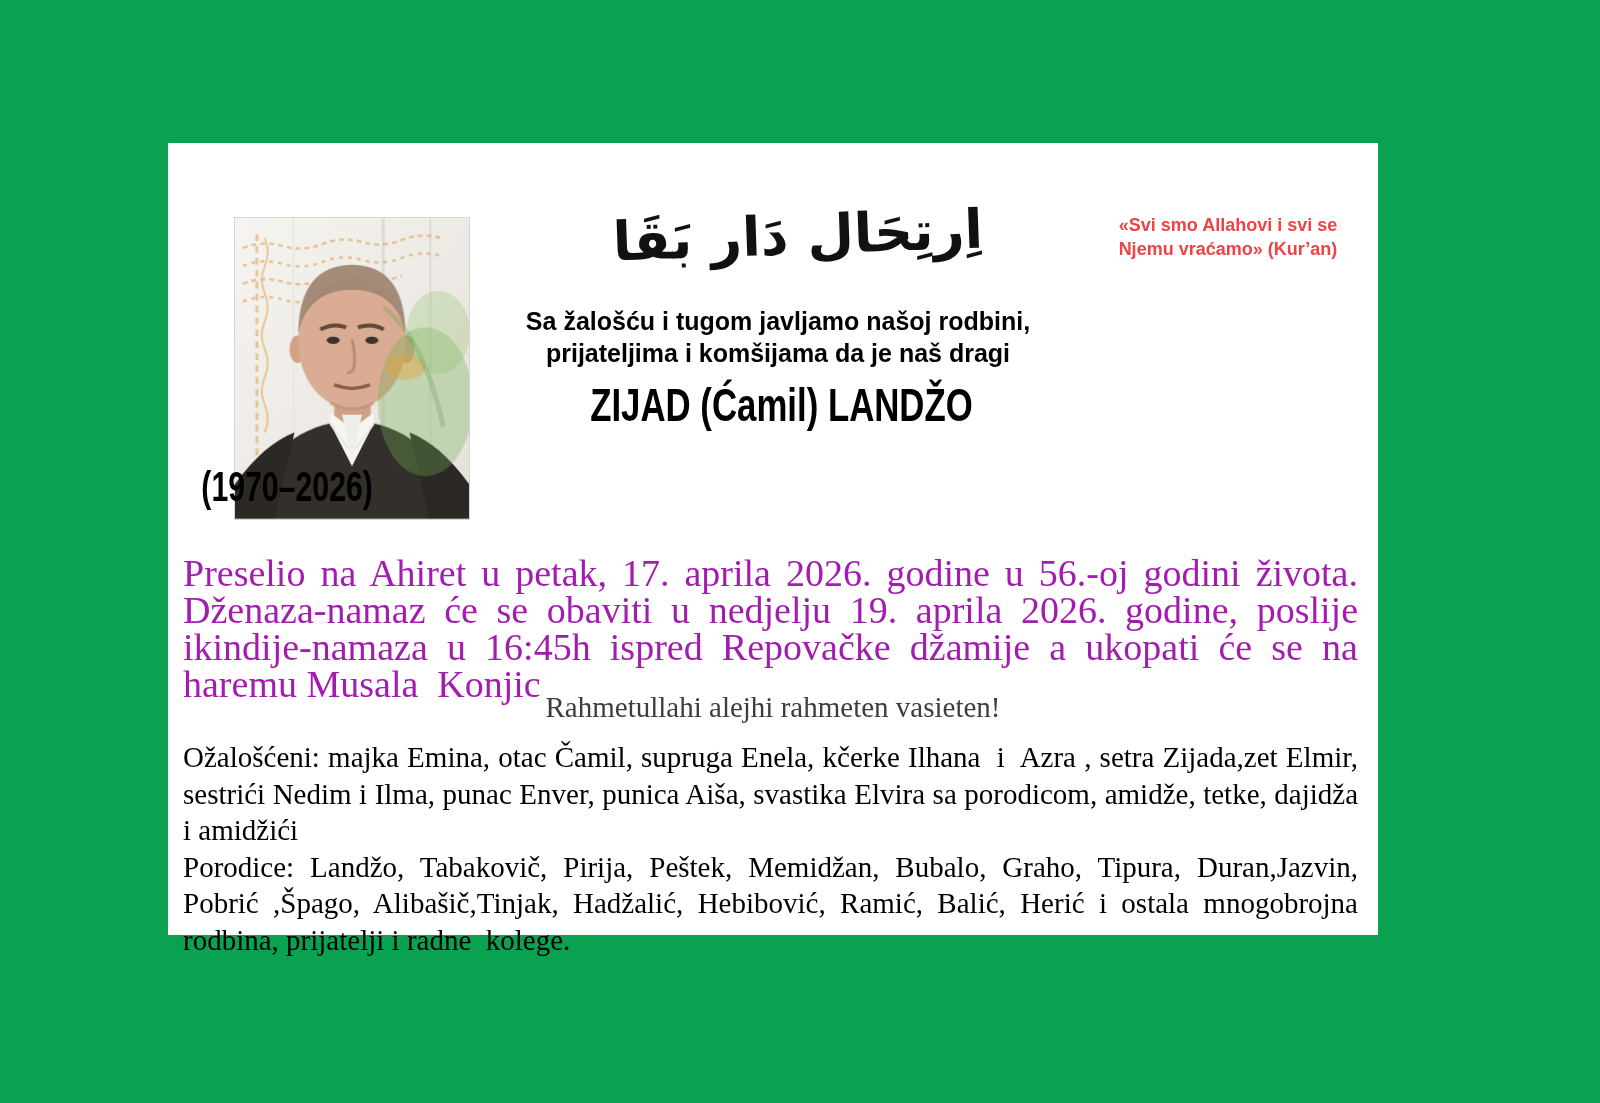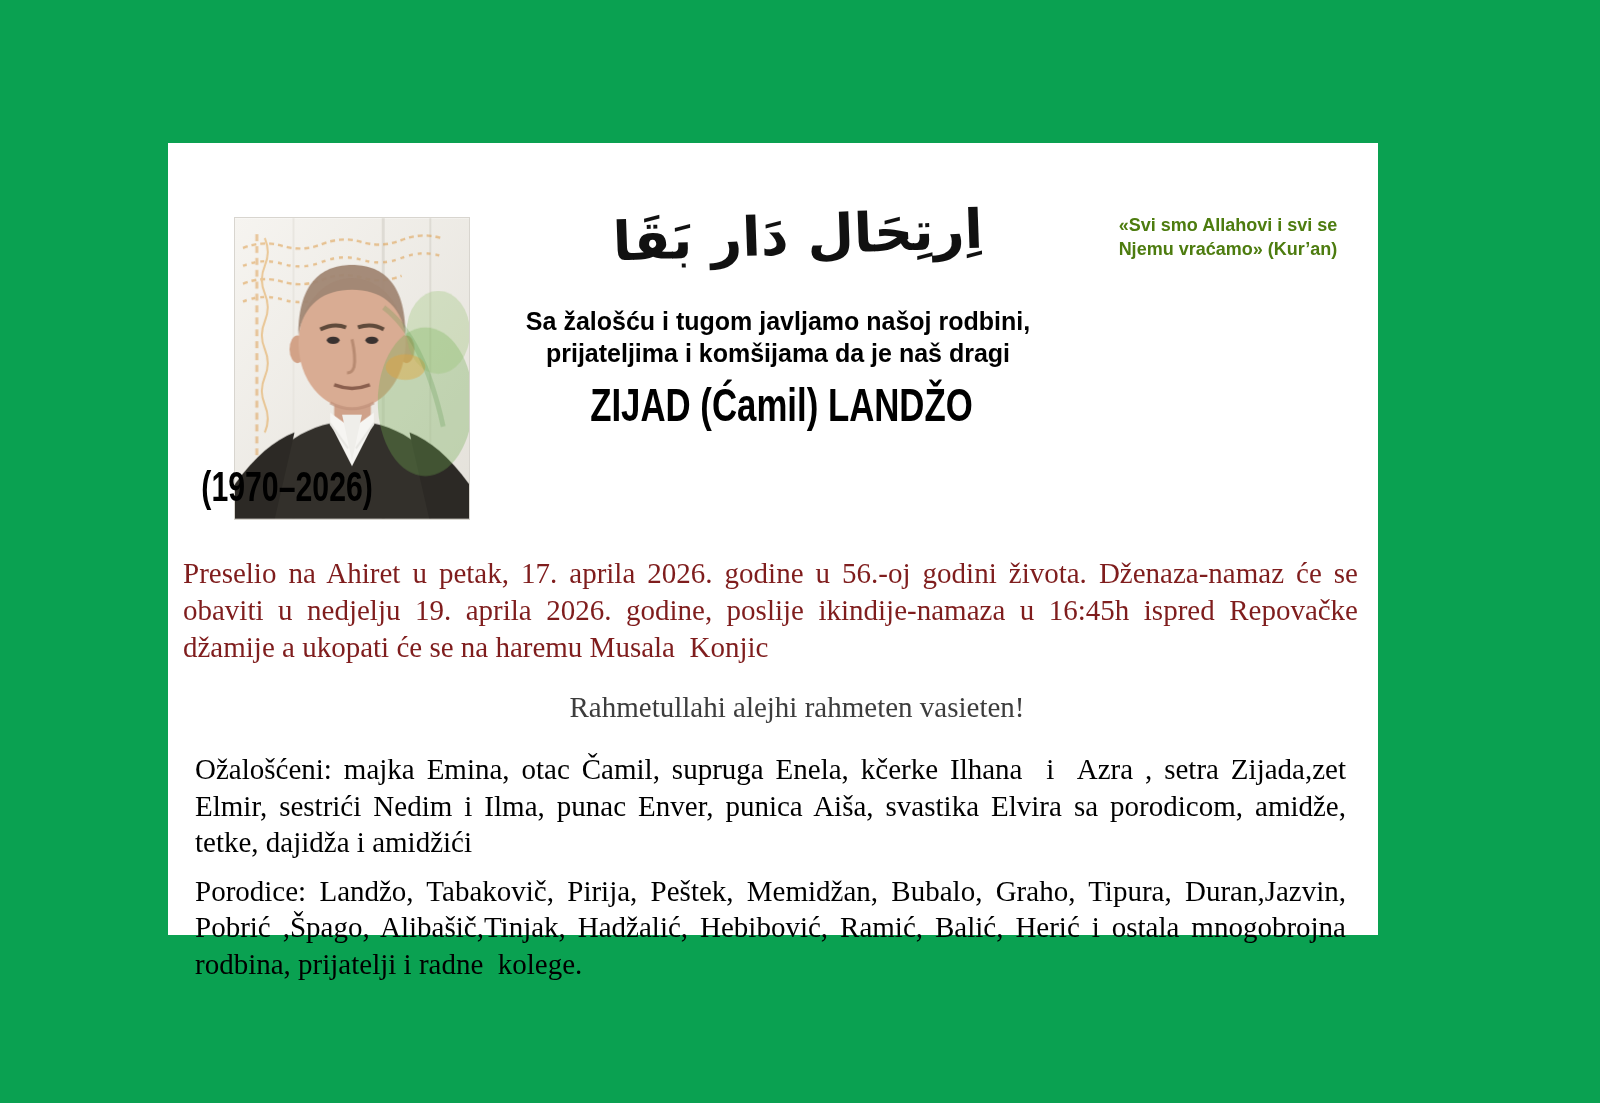--- a/index.html
+++ b/index.html
@@ -28,21 +28,21 @@
     font-size:54px;font-weight:bold;color:#111;
     transform:rotate(-2deg);
     line-height:110px;
     letter-spacing:2px;
   }
   
   .quote{
     position:absolute;left:920px;top:70px;width:280px;
     text-align:center;
     font-family:"Liberation Sans",sans-serif;
-    font-weight:bold;font-size:18px;line-height:24px;color:#4d7c0f;
+    font-weight:bold;font-size:18px;line-height:24px;color:#ef4444;
   }
   
   .intro{
     position:absolute;left:300px;top:162px;width:620px;
     text-align:center;
     font-family:"Liberation Sans",sans-serif;
     font-weight:bold;font-size:25px;line-height:32px;color:#000;
   }
   
   .name-wrap{
@@ -61,33 +61,33 @@
   .years-inner{
     display:inline-block;
     font-family:"Liberation Sans",sans-serif;
     font-weight:bold;font-size:42px;color:#000;
     transform:scaleX(0.72);transform-origin:50% 50%;
     white-space:nowrap;
   }
   
   .details{
     position:absolute;left:15px;top:412px;width:1175px;
-    font-size:29px;line-height:37px;color:#7f1d1d;
+    font-size:38px;line-height:37px;color:#a21caf;
     text-align:justify;white-space:pre-wrap;
   }
   .prayer{
     position:absolute;left:0;top:548px;width:1210px;
-    text-align:center;font-size:29px;color:#3d3d3d;margin-left:24px;
+    text-align:center;font-size:29px;color:#3d3d3d;
   }
   .mourners{
     position:absolute;left:15px;top:596px;width:1175px;
     font-size:29px;line-height:36.5px;color:#000;
   }
   .mourners p{
-    margin:12px;text-align:justify;white-space:pre-wrap;
+    margin:0;text-align:justify;white-space:pre-wrap;
   }
 </style>
 </head>
 <body>
 
 <div class="canvas">
   <div class="card">
 
     <div class="photo">
       <svg viewBox="0 0 236 303" xmlns="http://www.w3.org/2000/svg">

